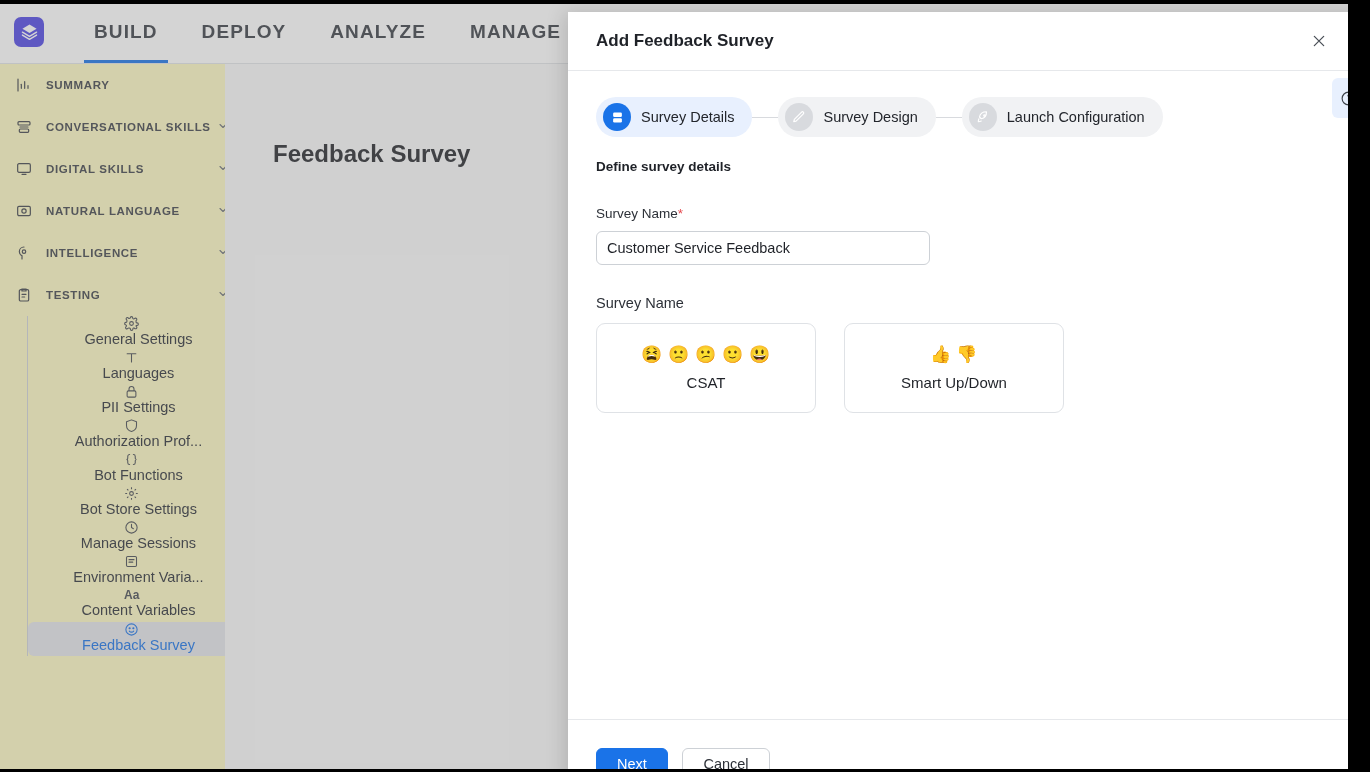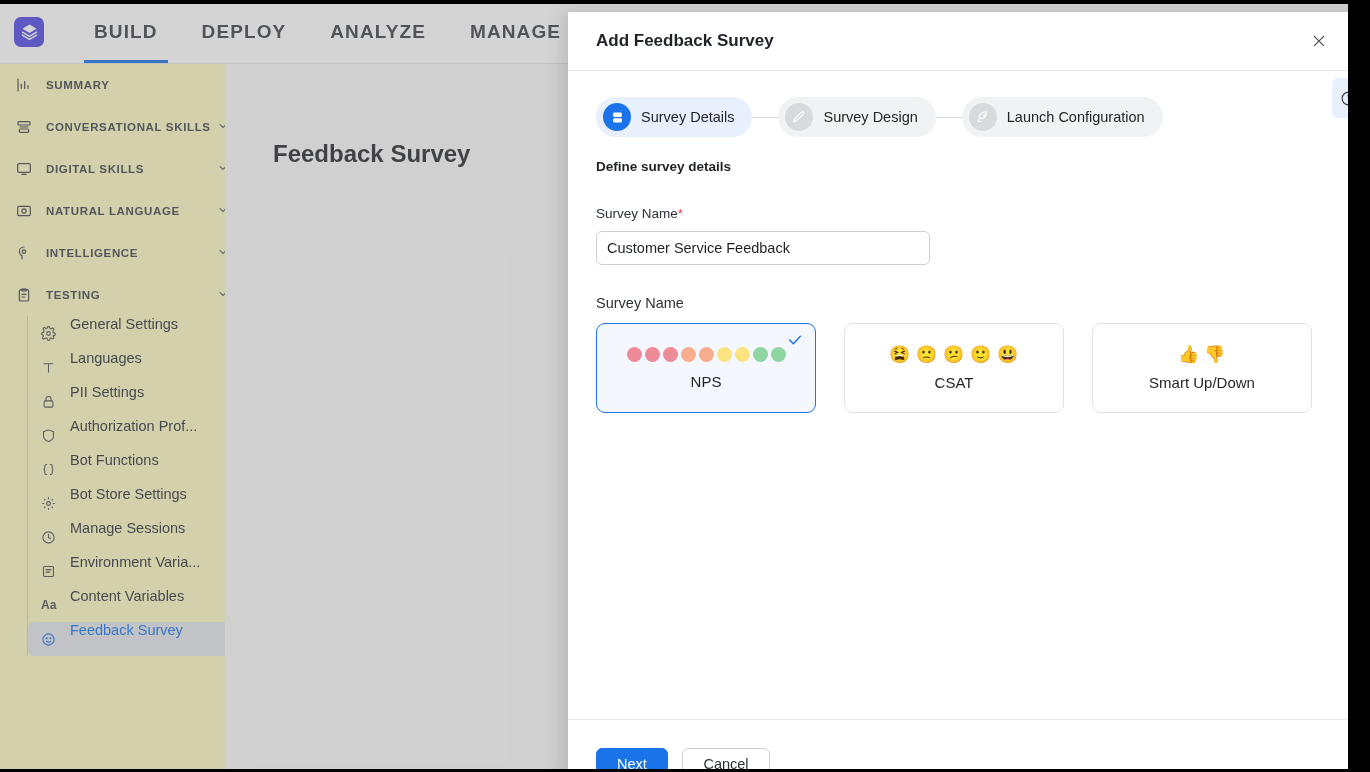--- a/index.html
+++ b/index.html
@@ -44,23 +44,23 @@
   }
   .sb-group {
     display: flex; align-items: center; height: 42px; padding: 0 14px 0 16px;
     color: #40444b; cursor: pointer;
   }
   .sb-group .ico { width: 22px; display: flex; align-items: center; color: #40444b; flex: none; }
   .sb-group .lbl { font-size: 11.5px; font-weight: 700; letter-spacing: 0.65px; flex: 1; margin-left: 8px; }
   .sb-group .chev { color: #6a6f78; font-size: 11px; }
   .sb-sub { position: relative; margin-left: 27px; border-left: 1px solid #d0d3d8; padding-left: 0; }
   .sb-item {
-    display: flex; height: 34px; margin: 0 12px 0 0;
+    display: flex; align-items: center; height: 34px; margin: 0 12px 0 0;
     padding-left: 13px; border-radius: 6px; color: #2c3038;
-    font-size: 14.5px; cursor: pointer;
+    font-size: 14.5px; cursor: pointer; flex-direction: column;
   }
   .sb-item .ico { width: 24px; flex: none; display: flex; align-items: center; color: #474b52; }
   .sb-item .txt { margin-left: 5px; white-space: nowrap; }
   .sb-item.active { background: #e4e6ea; color: #1a73e8; }
   .sb-item.active .ico { color: #1a73e8; }
 
   
   .content { position: absolute; top: 64px; left: 225px; right: 0; bottom: 0; background: #fafafa; }
   .page-title { font-size: 24px; font-weight: 700; color: #24262b; margin: 76px 0 0 48px; }
 
@@ -421,39 +421,20 @@
 
       <div class="field-label">
         <span>Survey Name</span><span class="req">*</span>
       </div>
       <input class="text-input" type="text" value="Customer Service Feedback" style="">
 
       <div class="type-label">Survey Name</div>
 
       <div class="type-cards">
 
-        <div class="type-card selected">
-          <span class="card-check">
-            <svg width="16" height="16" viewBox="0 0 24 24" fill="none" stroke="currentColor" stroke-width="2.2" stroke-linecap="round" stroke-linejoin="round">
-                <polyline points="4 12 9.5 17.5 20 6.5"></polyline>
-              </svg>
-          </span>
-          <div class="nps-dots">
-            <span class="nps-dot" style="background:#ef8a98"></span>
-            <span class="nps-dot" style="background:#ef8a98"></span>
-            <span class="nps-dot" style="background:#ef8a98"></span>
-            <span class="nps-dot" style="background:#f8ae8e"></span>
-            <span class="nps-dot" style="background:#f8ae8e"></span>
-            <span class="nps-dot" style="background:#fae380"></span>
-            <span class="nps-dot" style="background:#fae380"></span>
-            <span class="nps-dot" style="background:#8fd5a0"></span>
-            <span class="nps-dot" style="background:#8fd5a0"></span>
-          </div>
-          <div class="card-name">NPS</div>
-        </div>
 
         <div class="type-card">
           <div class="emoji-row">
             <span>😫</span>
             <span>🙁</span>
             <span>😕</span>
             <span>🙂</span>
             <span>😃</span>
           </div>
           <div class="card-name">CSAT</div>

